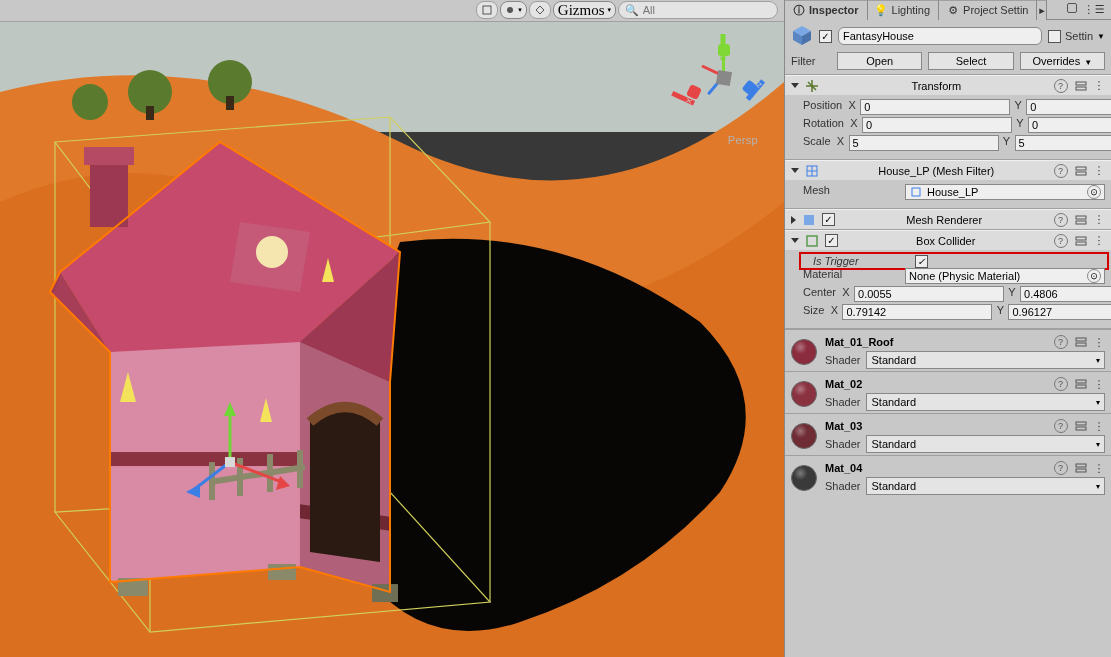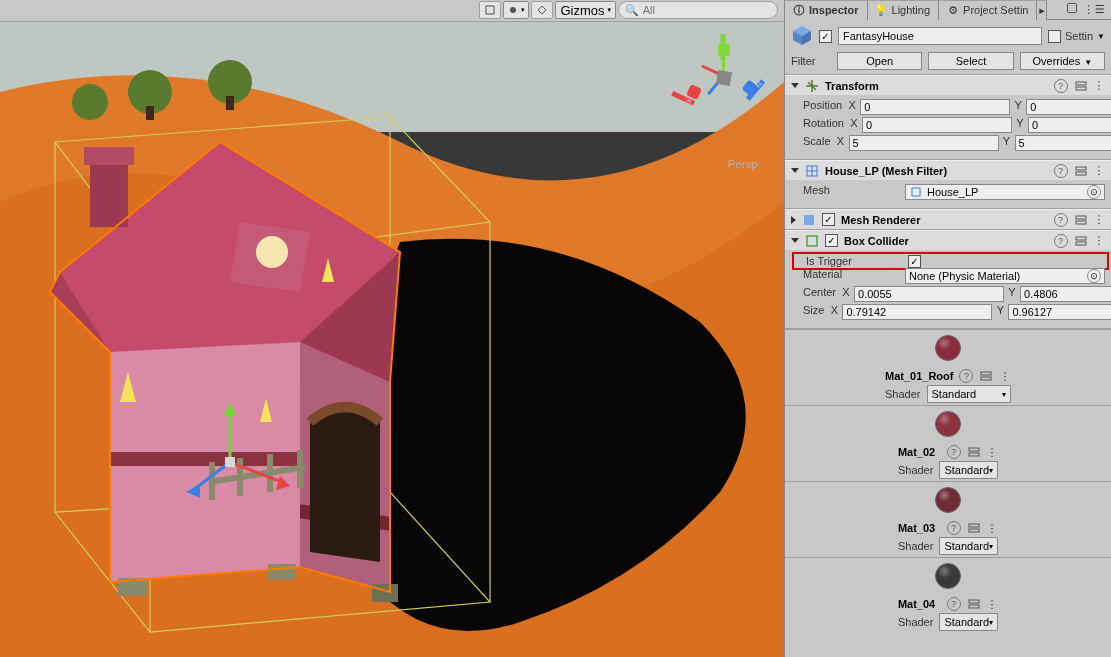--- a/index.html
+++ b/index.html
@@ -1,25 +1,25 @@
 <!DOCTYPE html>
 <html><head>
 <meta charset="utf-8">
 <style>
   * { box-sizing: border-box; margin: 0; padding: 0; font-family: -apple-system, "Segoe UI", Arial, sans-serif; }
   body { width: 1111px; height: 657px; display: flex; background: #c8c8c8; font-size: 11px; overflow: hidden; }
   
   .scene { flex: 1 1 auto; display: flex; flex-direction: column; background: #383838; }
   .scene-toolbar { height: 22px; background: #c8c8c8; border-bottom: 1px solid #a0a0a0; display: flex; align-items: center; justify-content: flex-end; padding: 0 6px; gap: 2px; }
-  .tb-btn { height: 18px; min-width: 20px; background: #e4e4e4; border: 1px solid #a0a0a0; border-radius: 2px; display: inline-flex; align-items: center; justify-content: center; font-size: 13px; padding: 0 4px; cursor: pointer; }
+  .tb-btn { height: 18px; min-width: 20px; background: #e4e4e4; border: 1px solid #a0a0a0; border-radius: 8px; display: inline-flex; align-items: center; justify-content: center; font-size: 15px; padding: 0 4px; cursor: pointer; font-family: Liberation Serif, serif; }
   .tb-btn.dd::after { content: "▾"; margin-left: 3px; font-size: 7px; }
   .tb-search { height: 18px; flex:1; max-width: 160px; border: 1px solid #a0a0a0; border-radius: 9px; background: #e4e4e4; display: flex; align-items: center; padding: 0 6px; gap: 4px;}
   .tb-search input { border: none; background: transparent; outline: none; width: 100%; font-size: 11px; }
   .viewport { flex: 1 1 auto; position: relative; overflow:hidden; }
-  .persp-label { position: absolute; top: 136px; right: 26px; color: #b3b3b3; font-size: 11px; letter-spacing: .3px;}
+  .persp-label { position: absolute; top: 112px; right: 26px; color: #b3b3b3; font-size: 11px; letter-spacing: .3px;}
   .gizmo { position: absolute; top: 20px; right: 24px; width: 72px; height: 72px; }
   .gizmo .cube { position:absolute; left:29px; top:29px; width:14px; height:14px; background:#888; transform: rotate(10deg); }
   .gizmo .axis { position:absolute; left:34px; top:34px; width:3px; height:22px; transform-origin: top center; border-radius:2px;}
   .gizmo .y { background:#7fd836; transform: rotate(180deg); height:26px;}
   .gizmo .x { background:#e64545; transform: rotate(115deg); height:24px;}
   .gizmo .z { background:#3a7ee6; transform: rotate(40deg); height:24px;}
   .gizmo .cone { position:absolute; width:12px; height:12px; border-radius:3px;}
   .gizmo .cone.y{ background:#7fd836;left:30px;top:2px;}
   .gizmo .cone.x{ background:#e64545;left:0px;top:44px;}
   .gizmo .cone.z{ background:#3a7ee6;left:56px;top:40px;}
@@ -36,57 +36,57 @@
   .ico{width:12px;height:12px;display:inline-flex;align-items:center;justify-content:center;}
   .lock{border:1px solid #555;border-radius:2px;width:10px;height:10px;}
   .menu-icon{letter-spacing:.5px;color:#333;cursor:pointer;font-size:11px;}
   .insp-body{flex:1;overflow-y:auto;}
   
   .go-head{padding:4px 6px;border-bottom:1px solid #a0a0a0;}
   .go-row1{display:flex;align-items:center;gap:6px;}
   .cube-ico{display:inline-block;}
   .chk{width:13px;height:13px;border:1px solid #555;background:#eee;display:inline-flex;align-items:center;justify-content:center;font-size:10px;cursor:pointer;}
   .txt{height:18px;border:1px solid #888;background:#efefef;padding:0 4px;font-size:11px;}
-  .go-name{flex:1;}
+  .go-name{flex:1;border-radius:6px;}
   .static-cb{margin-left:auto;display:flex;align-items:center;gap:4px;}
   .go-row2,.go-row3{display:flex;align-items:center;gap:6px;margin-top:4px;}
   .lbl{color:#333;}
   .dd{height:18px;border:1px solid #888;background:#e4e4e4;display:flex;align-items:center;padding:0 4px;cursor:pointer;position:relative;}
   .dd::after{content:"▾";font-size:8px;margin-left:auto;}
   .go-row3 .btn{flex:1;height:18px;border:1px solid #888;background:#e4e4e4;cursor:pointer;font-size:11px;}
   
   .comp{border-bottom:1px solid #a0a0a0;}
   .comp-head{height:20px;background:#dcdcdc;border-top:1px solid #f0f0f0;display:flex;align-items:center;padding:0 6px;gap:6px;cursor:pointer;}
   .fold{width:0;height:0;border-style:solid;display:inline-block;}
   .fold.open{border-width:5px 4px 0 4px;border-color:#333 transparent transparent transparent;}
   .fold.closed{border-width:4px 0 4px 5px;border-color:transparent transparent transparent #333;}
-  .comp-title{font-weight:bold;flex:1;}
+  .comp-title{font-weight:normal;flex:1;text-align:center;}
   .help{width:14px;height:14px;border:1px solid #777;border-radius:50%;font-size:9px;display:inline-flex;align-items:center;justify-content:center;color:#555;cursor:pointer;}
   .preset-ico{width:14px;height:14px;display:inline-flex;align-items:center;justify-content:center;cursor:pointer;}
   .comp-body{padding:4px 6px 6px 6px;}
   .prop{display:flex;align-items:flex-start;height:18px;gap:4px;}
   .plabel{width:110px;padding-left:12px;color:#333;}
   .xyz{flex:1;display:flex;gap:2px;}
   .axlbl{width:12px;text-align:center;color:#333;}
   .numtxt{flex:1;min-width:0;height:16px;border:1px solid #888;background:#efefef;padding:0 3px;font-size:11px;}
   
-  .mat{display:flex;align-items:center;gap:8px;padding:5px 6px 2px 6px;border-top:1px solid #a0a0a0;flex-direction:column;}
+  .mat{display:flex;align-items:center;gap:8px;padding:5px 6px 2px 6px;border-top:1px solid #a0a0a0;}
   .mat-ball{width:26px;height:26px;border-radius:50%;background:radial-gradient(circle at 35% 30%, #fff4, #0000 30%), #555;border:1px solid #666;}
   .mat-ball.roof{background:radial-gradient(circle at 35% 30%, #fff5, #0000 30%), #8a2c3e;}
   .mat-ball.m2{background:radial-gradient(circle at 35% 30%, #fff5, #0000 30%), #8a3240;}
   .mat-ball.m3{background:radial-gradient(circle at 35% 30%, #fff5, #0000 30%), #6f2c35;}
   .mat-ball.m4{background:radial-gradient(circle at 35% 30%, #fff5, #0000 30%), #3a3a3a;}
   .mat-mid{flex:1;display:flex;flex-direction:column;gap:2px;}
   .mat-name{font-weight:bold;}
   .shader{display:flex;align-items:center;gap:6px;}
   .shader .dd{flex:1;}
   .obj-field{flex:1;height:16px;border:1px solid #888;background:#efefef;display:flex;align-items:center;padding:0 3px;gap:4px;}
   .obj-pick{width:14px;height:14px;border:1px solid #888;border-radius:50%;display:inline-flex;align-items:center;justify-content:center;font-size:9px;cursor:pointer;margin-left:auto;}
   .edit-coll-btn{width:20px;height:18px;border:1px solid #888;background:#e4e4e4;cursor:pointer;display:inline-flex;align-items:center;justify-content:center;}
-  .hl-red{border:2px solid #d40000;padding:1px 4px 1px 0;margin:-2px -4px -2px 1px;}
+  .hl-red{border:2px solid #d40000;padding:1px 4px 1px 0;margin:-2px -4px -2px 8px;font-style:italic;}
   
   .ci{width:14px;height:14px;display:inline-flex;align-items:center;justify-content:center;}
 </style>
 </head>
 <body>
 
 <div class="scene">
   <div class="scene-toolbar">
     <span class="tb-btn">
         <svg width="12" height="12">

